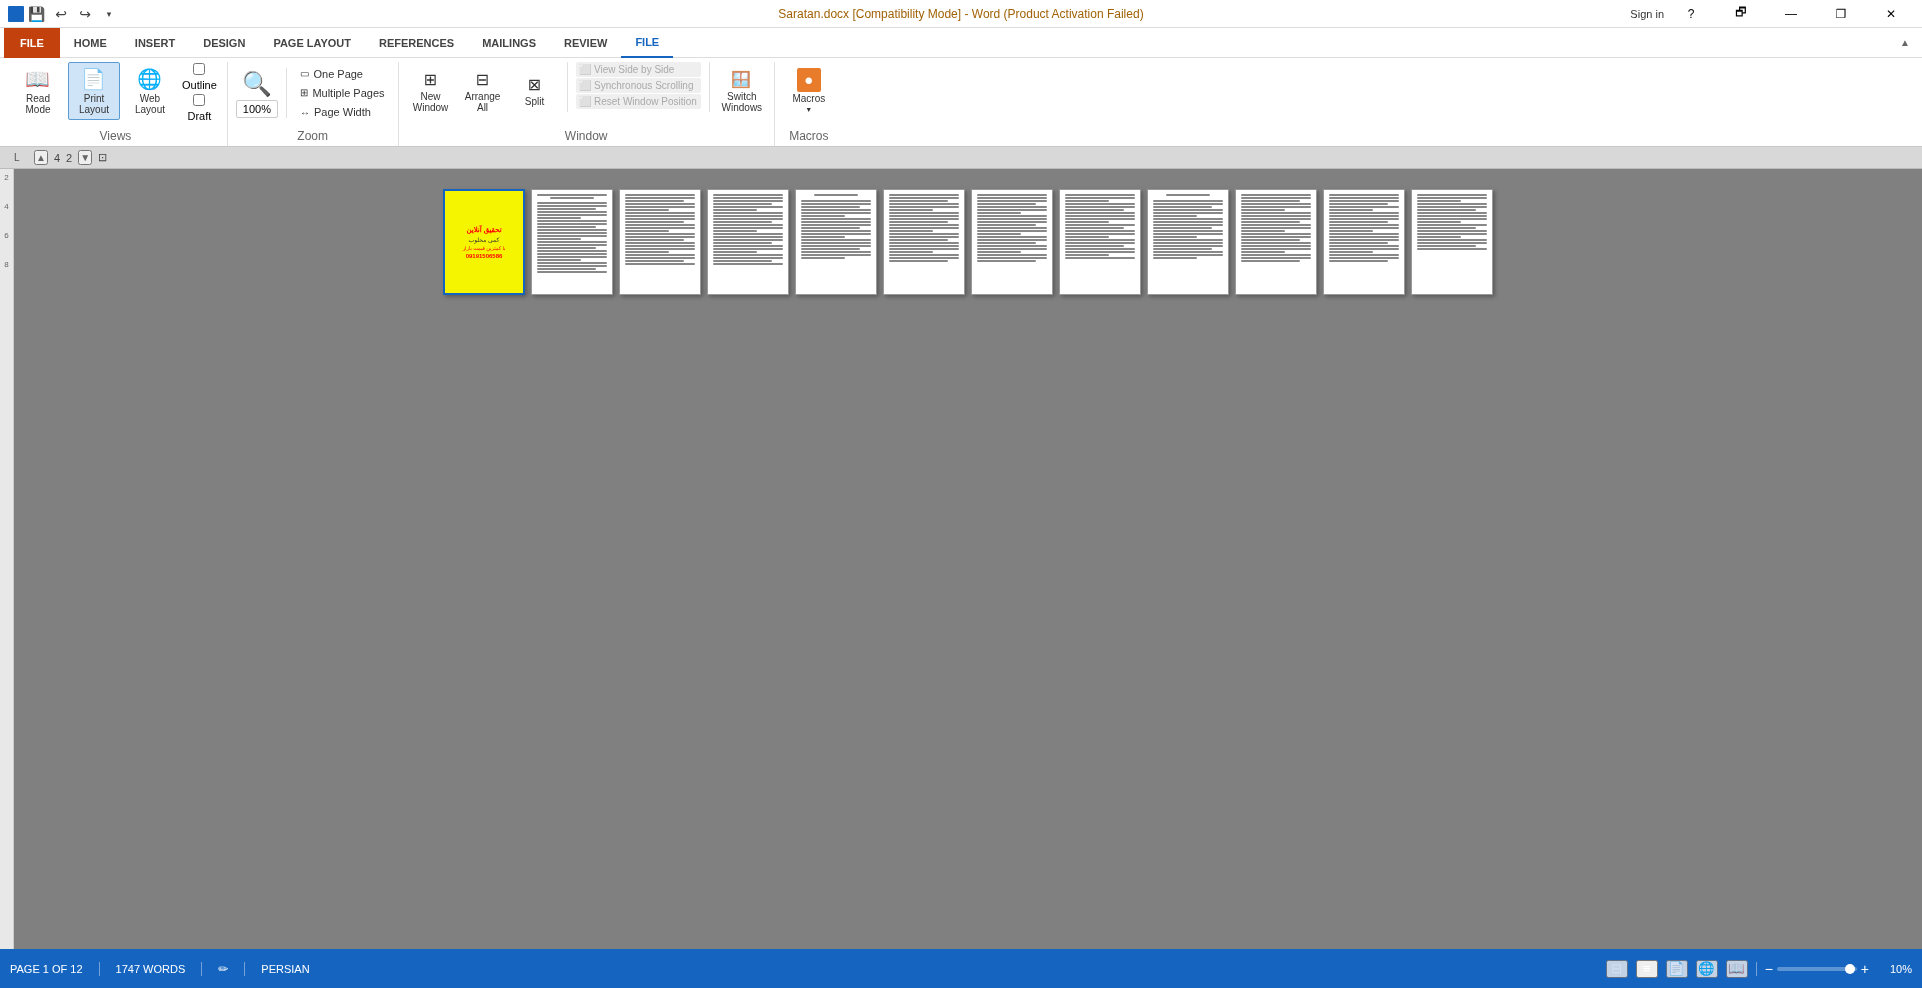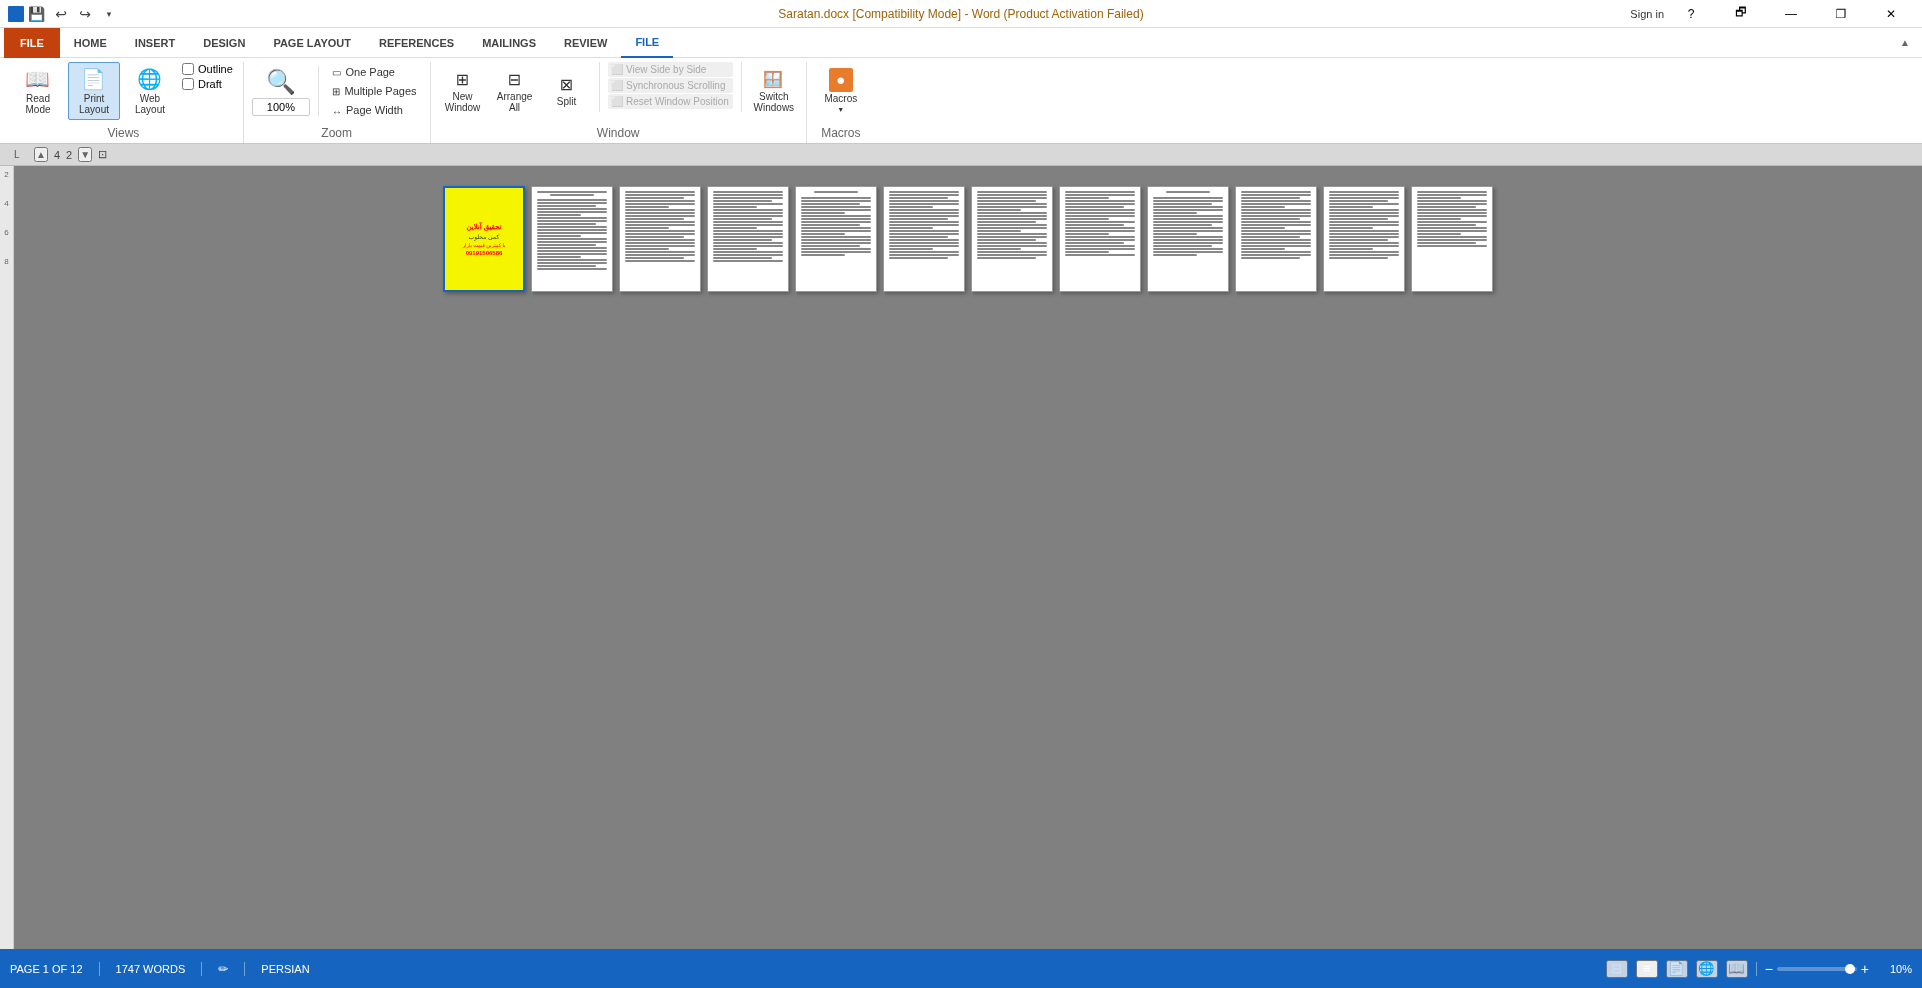--- a/index.html
+++ b/index.html
@@ -117,29 +117,30 @@
       white-space: nowrap;
     }
 
     .checkbox-item {
       display: flex;
       align-items: center;
       gap: 4px;
       font-size: 11px;
       cursor: pointer;
       padding: 1px 2px;
+      flex-direction: column;
     }
     .checkbox-item input { margin: 0; width: 12px; height: 12px; }
 
     .rb-col { display: flex; flex-direction: column; gap: 1px; }
 
     
     .zoom-group { display: flex; flex-direction: column; align-items: center; gap: 2px; padding-top: 2px; }
     .zoom-icon { font-size: 24px; color: #444; cursor: pointer; }
-    .zoom-pct { font-size: 11px; cursor: pointer; padding: 2px 14px; border: 1px solid #ccc; border-radius: 2px; }
+    .zoom-pct { font-size: 11px; cursor: pointer; padding: 2px 6px; border: 1px solid #ccc; border-radius: 2px; }
 
     
     .rb-medium {
       display: flex;
       flex-direction: column;
       align-items: center;
       justify-content: center;
       width: 48px;
       height: 58px;
       border: 1px solid transparent;

